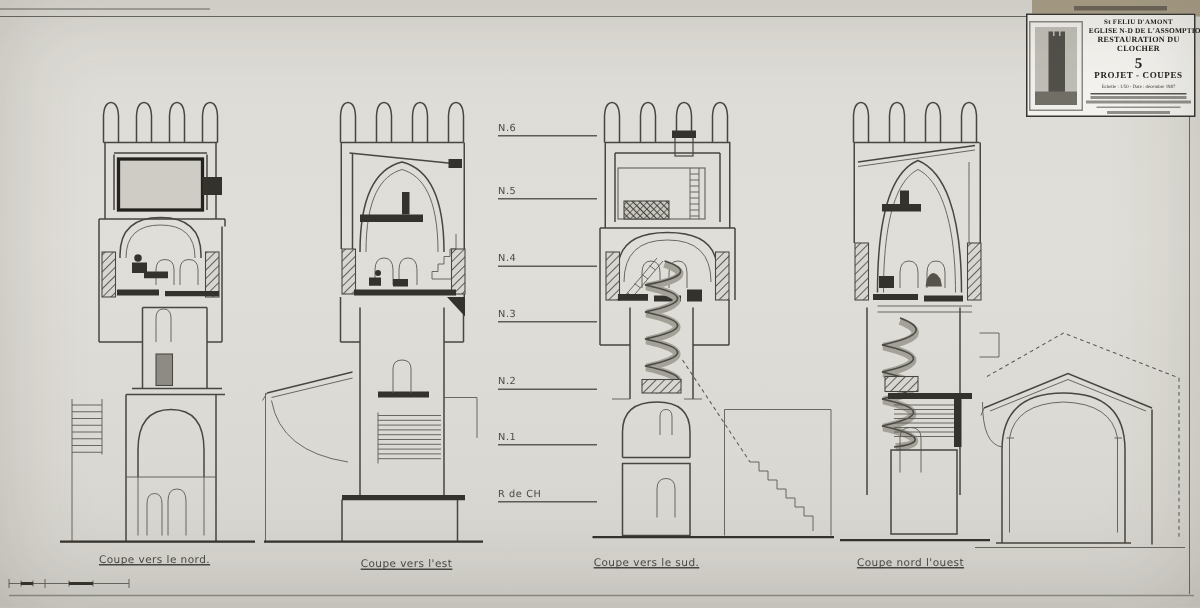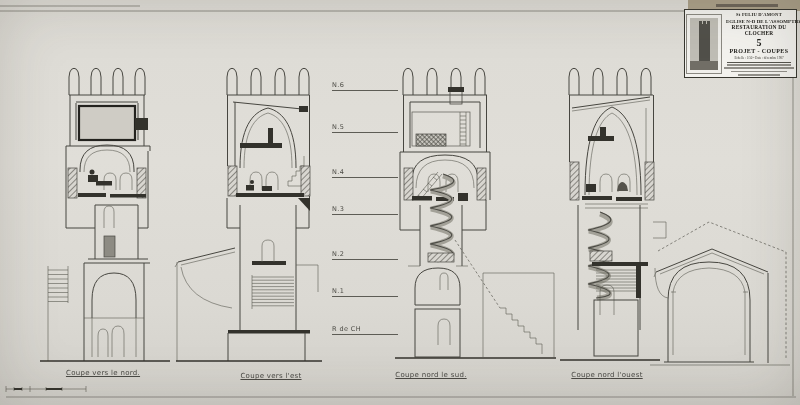--- a/index.html
+++ b/index.html
@@ -250,21 +250,21 @@
       <div class="level-label" style="top: 168px;">N.4</div>
       <div class="level-label" style="top: 205px;">N.3</div>
       <div class="level-label" style="top: 250px;">N.2</div>
       <div class="level-label" style="top: 287px;">N.1</div>
       <div class="level-label" style="top: 325px;">R de CH</div>
     </div>
 
   <div id="captions-host">
       <div class="caption" style="left: 103px; top: 369px;">Coupe vers le nord.</div>
       <div class="caption" style="left: 257px; top: 372px; margin-left: 14px;">Coupe vers l'est</div>
-      <div class="caption" style="left: 431px; top: 371px;">Coupe nord le sud.</div>
+      <div class="caption" style="left: 431px; top: 371px;">Coupe vers le sud.</div>
       <div class="caption" style="left: 607px; top: 371px;">Coupe nord l'ouest</div>
     </div>
 
   <div class="title-block">
     <div class="tb-photo">
       <div class="tb-photo-inner">
         <div class="tb-tower"></div>
         <div class="tb-ground"></div>
       </div>
     </div>

